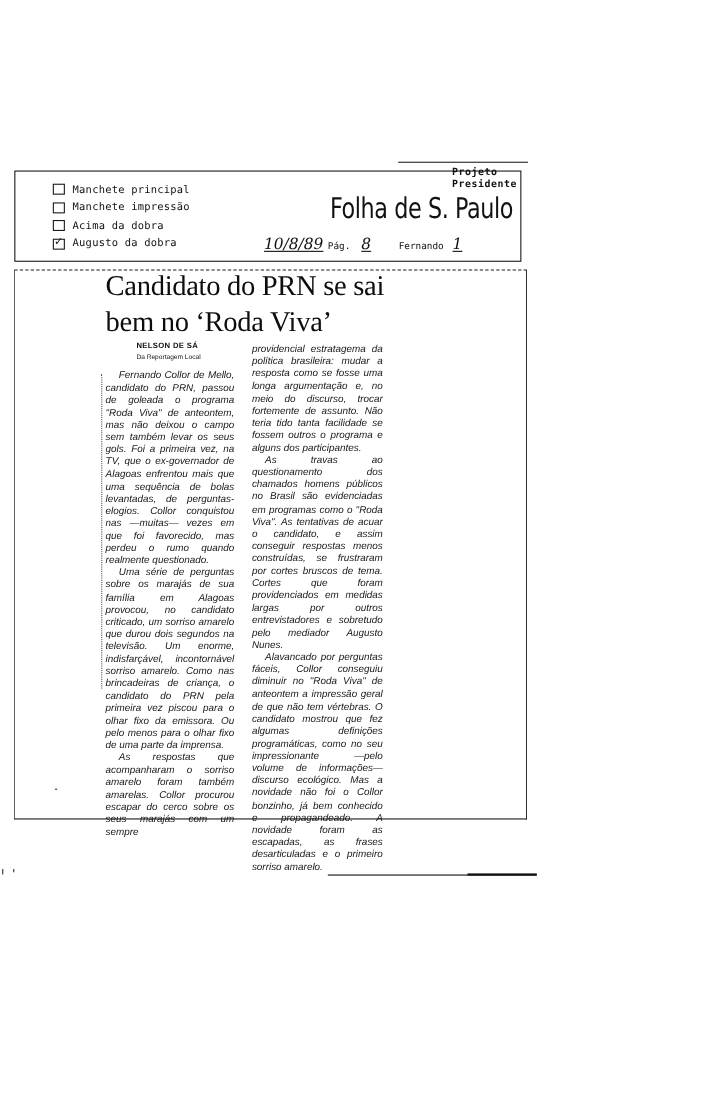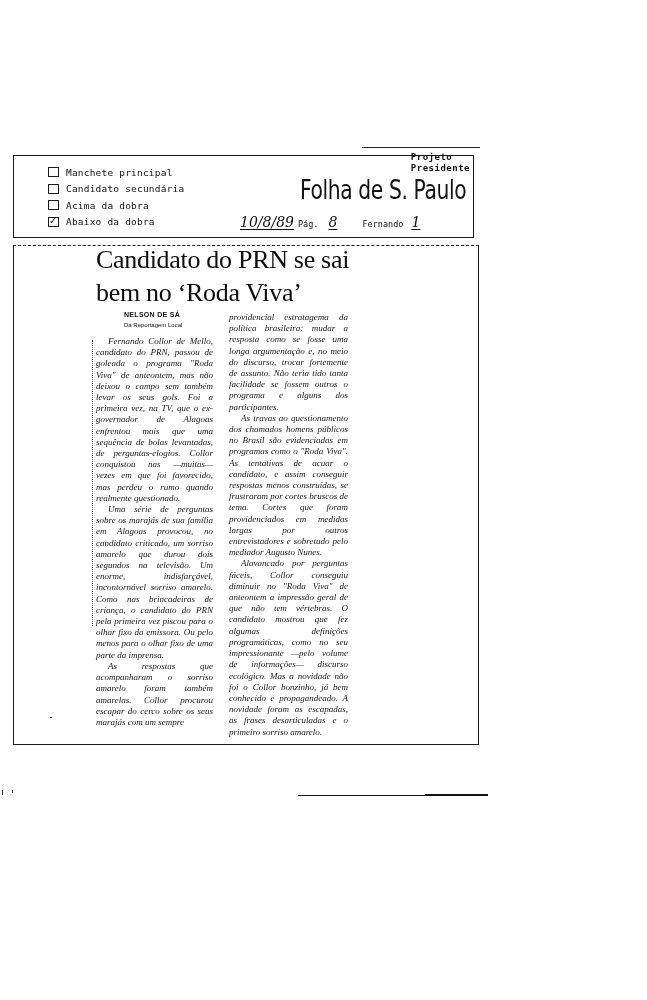--- a/index.html
+++ b/index.html
@@ -115,21 +115,21 @@
       font-weight: bold;
       font-size: 7px;
       letter-spacing: 0.3px;
     }
     .byline-dept {
       left: 124px; top: 322px;
       font-family: "Liberation Sans", sans-serif;
       font-size: 6px;
     }
     .column {
-      font-family: Liberation Serif, serif;
+      font-family: Liberation Sans, sans-serif;
       font-style: italic;
       font-size: 9px;
       line-height: 11.2px;
       text-align: justify;
       color: #161616;
     }
     .column p {
       margin: 0;
       text-indent: 12px;
     }
@@ -164,33 +164,33 @@
   <div class="check-row">
     <span class="check-box">
         <span class="mark"></span>
       </span>
     <span>Manchete principal</span>
   </div>
   <div class="check-row">
     <span class="check-box">
         <span class="mark"></span>
       </span>
-    <span>Candidato secundária</span>
+    <span>Manchete impressão</span>
   </div>
   <div class="check-row">
     <span class="check-box">
         <span class="mark"></span>
       </span>
     <span>Acima da dobra</span>
   </div>
   <div class="check-row">
     <span class="check-box">
         <span class="mark">✓</span>
       </span>
-    <span>Abaixo da dobra</span>
+    <span>Augusto da dobra</span>
   </div>
 </div>
 
 <div class="abs project-label">
   <div>Projeto</div>
   <div>Presidente</div>
 </div>
 
 <div class="abs paper-name">Folha de S. Paulo</div>
 

